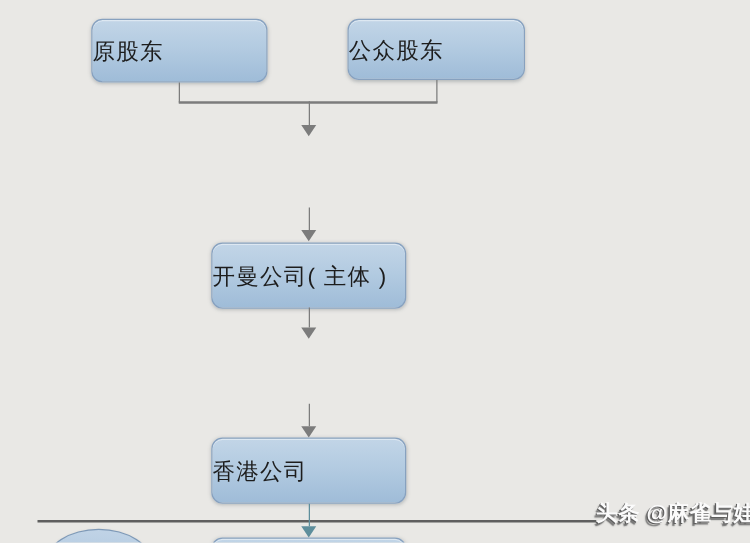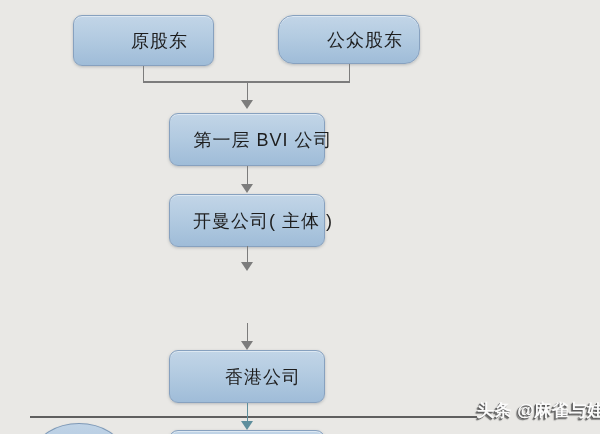--- a/index.html
+++ b/index.html
@@ -13,26 +13,25 @@
   .stage { position: absolute; inset: 0; }
 
   
   .node {
     position: absolute;
     box-sizing: border-box;
     border: 1.5px solid #87a1bf;
     border-radius: 9px;
     background: linear-gradient(to bottom, #c2d5e7 0%, #b3cbe1 45%, #9fbcd8 100%);
     box-shadow: 0 1px 3px rgba(90,100,110,0.35), inset 0 1px 0 rgba(255,255,255,0.45);
-    display: flex; align-items: center; justify-content: center;
+    display: flex; align-items: center; justify-content: flex-start;
     color: #1d1d1d;
     font-size: 18px;
     letter-spacing: 1px;
     white-space: nowrap;
-    padding-left: 32px;
   }
   .ellipse {
     position: absolute;
     box-sizing: border-box;
     border: 1.5px solid #7e99b7;
     border-radius: 50%;
     background: linear-gradient(to bottom, #c0d3e6 0%, #a5c0da 100%);
     box-shadow: 0 1px 2px rgba(90,100,110,0.3);
     display: flex; align-items: center; justify-content: center;
     color: #1d1d1d;
@@ -65,33 +64,30 @@
   }
 </style>
 </head>
 <body>
 
 <div class="stage">
 
   <div class="node" style="left:73px; top:15px; width:141px; height:51px;">
     <span>原股东</span>
   </div>
-  <div class="node" style="left:278px; top:15px; width:142px; height:49px;border-radius:15px;">
+  <div class="node" style="left:278px; top:15px; width:142px; height:49px;">
     <span>公众股东</span>
   </div>
 
   <div class="vline" style="left:142.5px; top:66px; height:16px;"></div>
   <div class="vline" style="left:348.5px; top:64px; height:18px;"></div>
   <div class="hline" style="left:142.5px; top:81px; width:207px;"></div>
   <div class="vline" style="left:246.5px; top:81px; height:19px;"></div>
   <div class="arrowhead" style="left:241px; top:100px;"></div>
 
-  <div class="node" style="left:169px; top:113px; width:156px; height:53px;">
-    <span>第一层 BVI 公司</span>
-  </div>
 
   <div class="vline" style="left:246.5px; top:166px; height:18px;"></div>
   <div class="arrowhead" style="left:241px; top:184px;"></div>
 
   <div class="node" style="left:169px; top:194px; width:156px; height:53px;">
     <span>开曼公司( 主体 )</span>
   </div>
 
   <div class="vline" style="left:246.5px; top:246px; height:16px;"></div>
   <div class="arrowhead" style="left:241px; top:262px;"></div>

